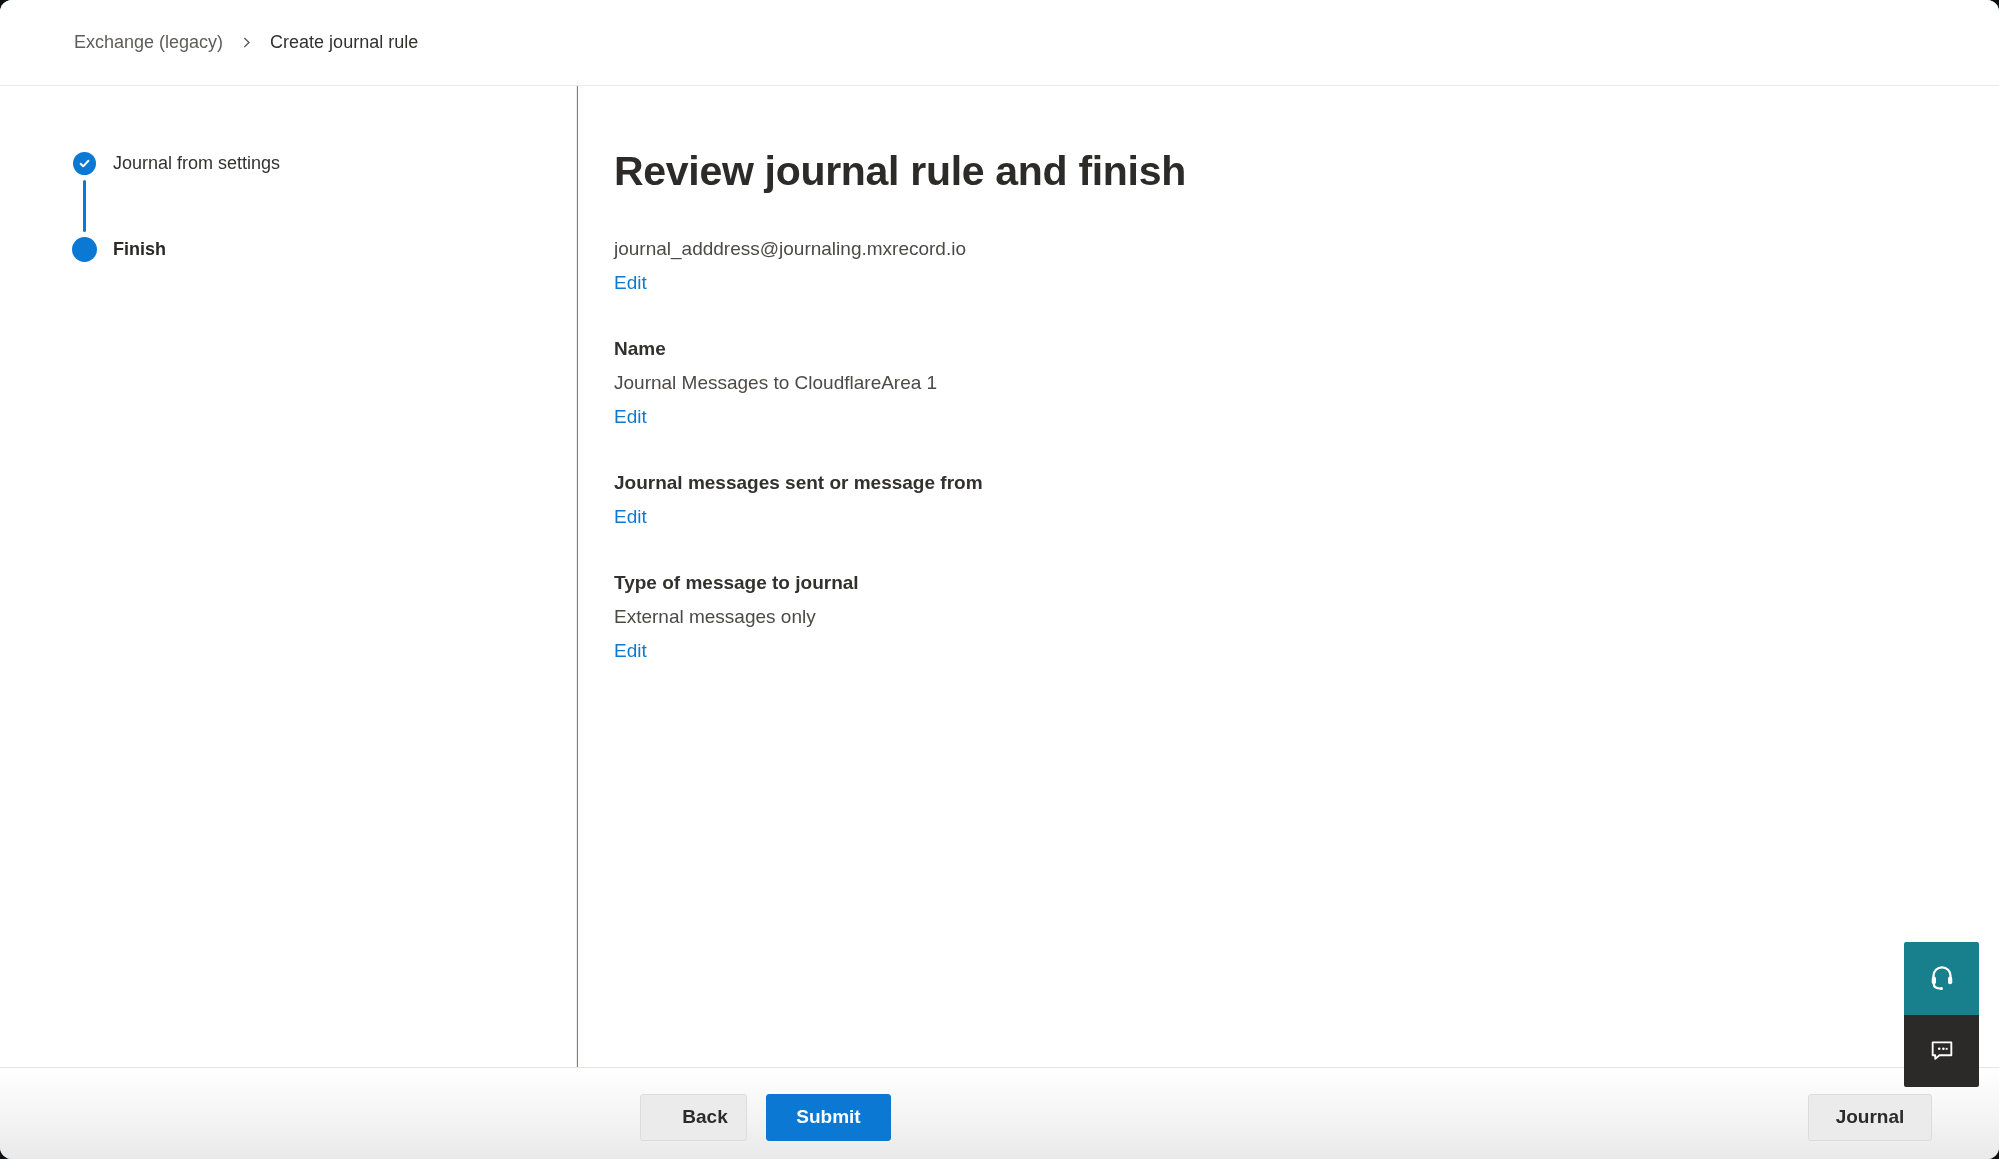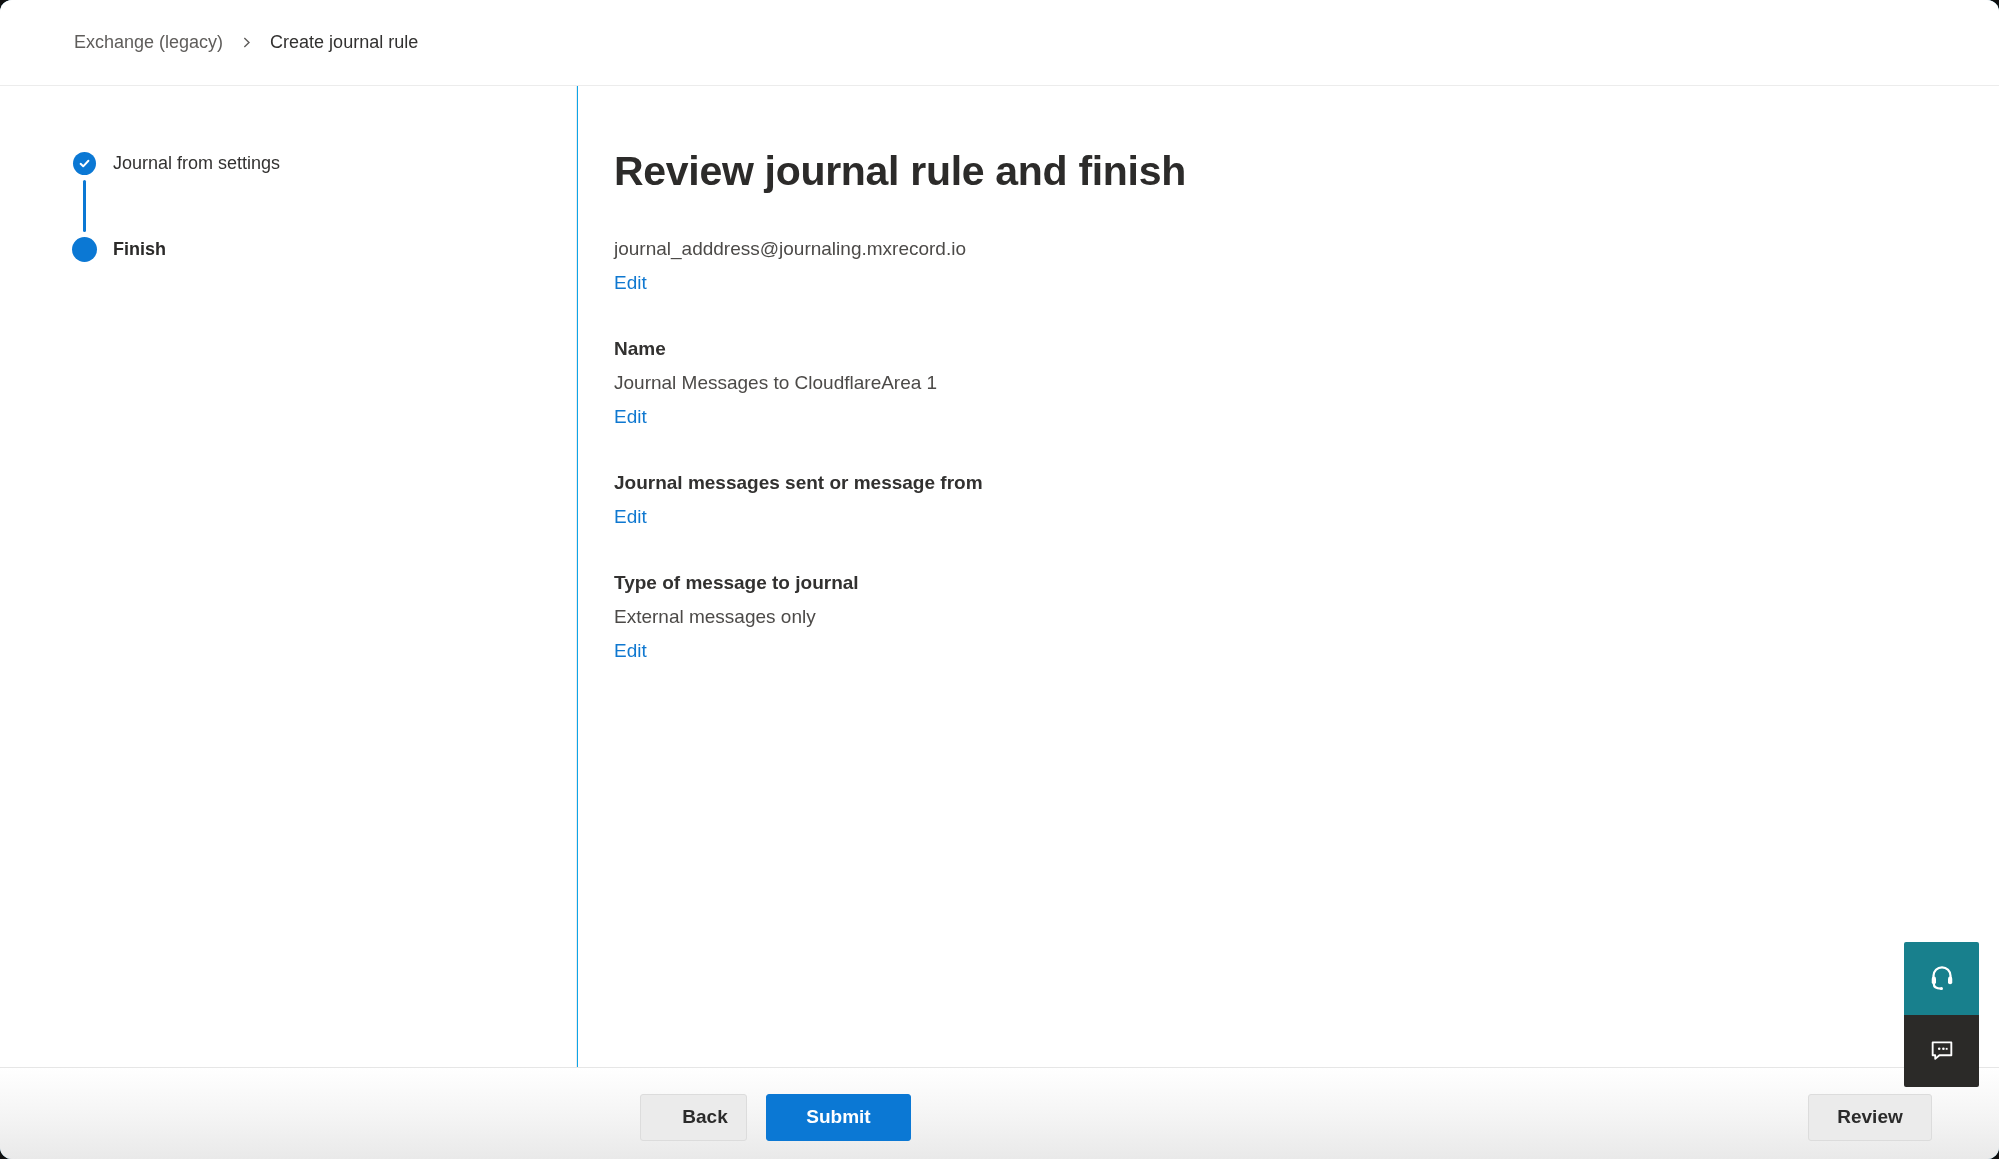--- a/index.html
+++ b/index.html
@@ -86,21 +86,21 @@
   .footer-left { margin-left: 640px; display: flex; gap: 19px; }
   .btn {
     height: 47px; font-size: 19px; font-weight: 700;
     border-radius: 3px; cursor: pointer;
     font-family: "Liberation Sans", sans-serif;
     display: inline-flex; align-items: center; justify-content: center;
   }
   .btn-secondary { background: #ebebeb; border: 1px solid #dcdcdc; color: #2b2b2b; }
   .btn-primary   { background: #0b78d4; border: 1px solid #0b78d4; color: #ffffff; }
   .btn-back   { width: 107px; padding-left: 23px; }
-  .btn-submit { width: 145px; }
+  .btn-submit { width: 125px; }
   .btn-cancel { width: 124px; margin-left: auto; margin-right: 67px; }
 
   
   .float-stack {
     position: absolute; right: 20px; top: 942px; width: 75px; z-index: 5;
     display: flex; flex-direction: column;
   }
   .float-btn {
     width: 75px; border: none; cursor: pointer;
     display: flex; align-items: center; justify-content: center;
@@ -167,21 +167,21 @@
       <div class="section-value">External messages only</div>
       <a class="edit-link">Edit</a>
     </div>
   </div>
 
   <div class="footer">
     <div class="footer-left">
       <button class="btn btn-secondary btn-back">Back</button>
       <button class="btn btn-primary btn-submit">Submit</button>
     </div>
-    <button class="btn btn-secondary btn-cancel">Review</button>
+    <button class="btn btn-secondary btn-cancel">Journal</button>
   </div>
 
   <div class="float-stack">
     <button class="float-btn help-btn">
       <span>
         <svg width="30" height="30" viewBox="0 0 24 24" fill="none">
           <path d="M5.2 14v-3a6.8 6.8 0 0 1 13.6 0v3" stroke="#ffffff" stroke-width="1.8" fill="none"></path>
           <rect x="3.8" y="11.6" width="3.4" height="6.2" rx="1.7" fill="#ffffff"></rect>
           <rect x="16.8" y="11.6" width="3.4" height="6.2" rx="1.7" fill="#ffffff"></rect>
           <path d="M5.5 17.8c0 2.4 2.4 3.4 5.6 3.4" stroke="#ffffff" stroke-width="1.8" fill="none" stroke-linecap="round"></path>

